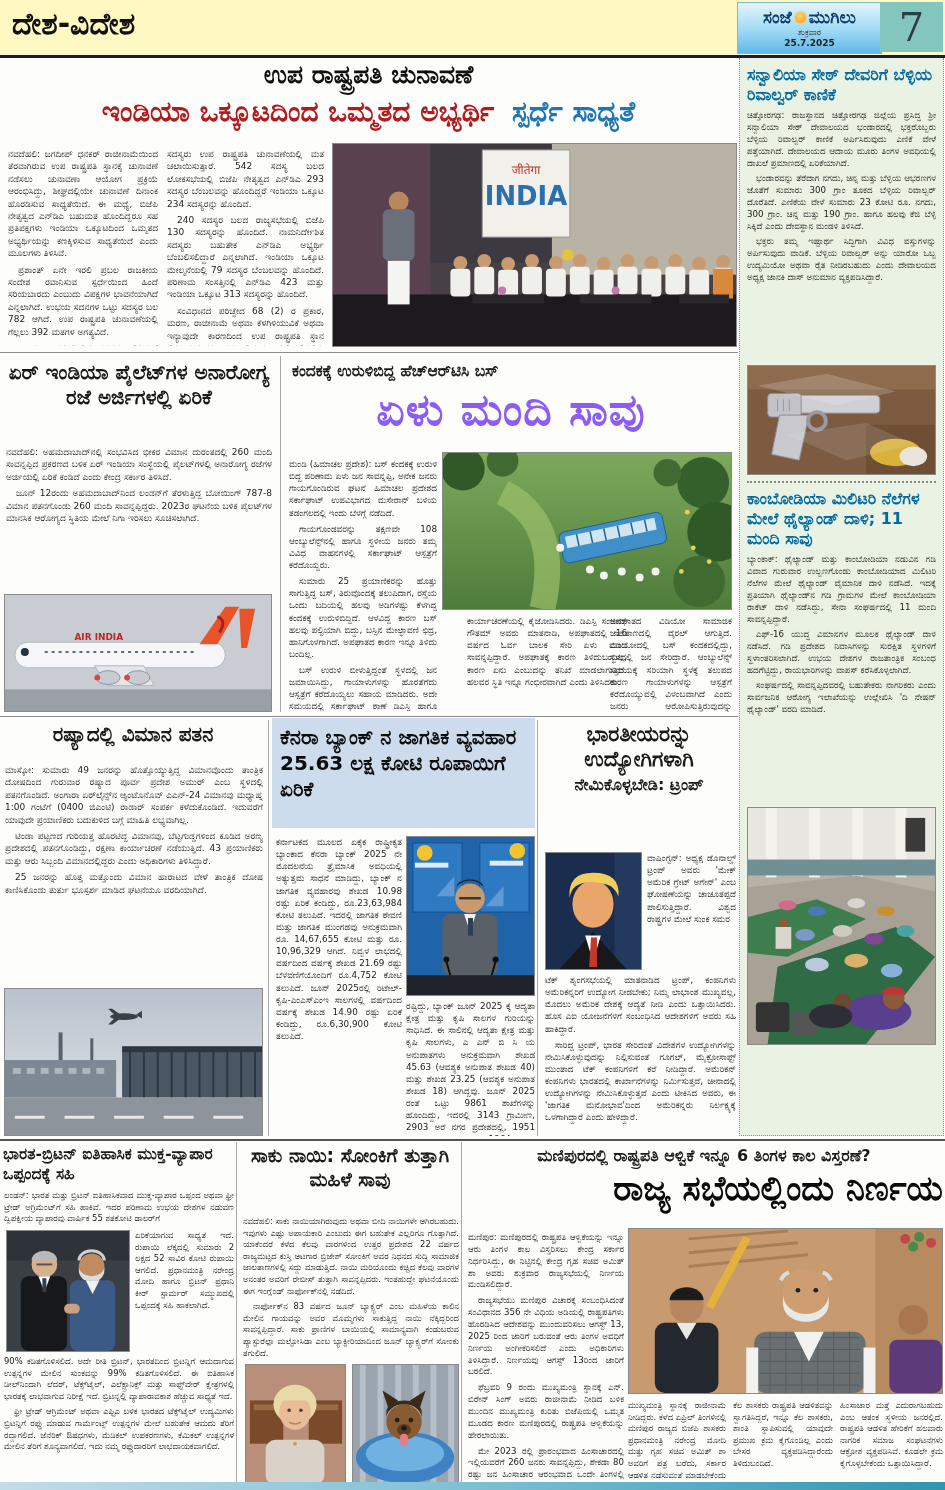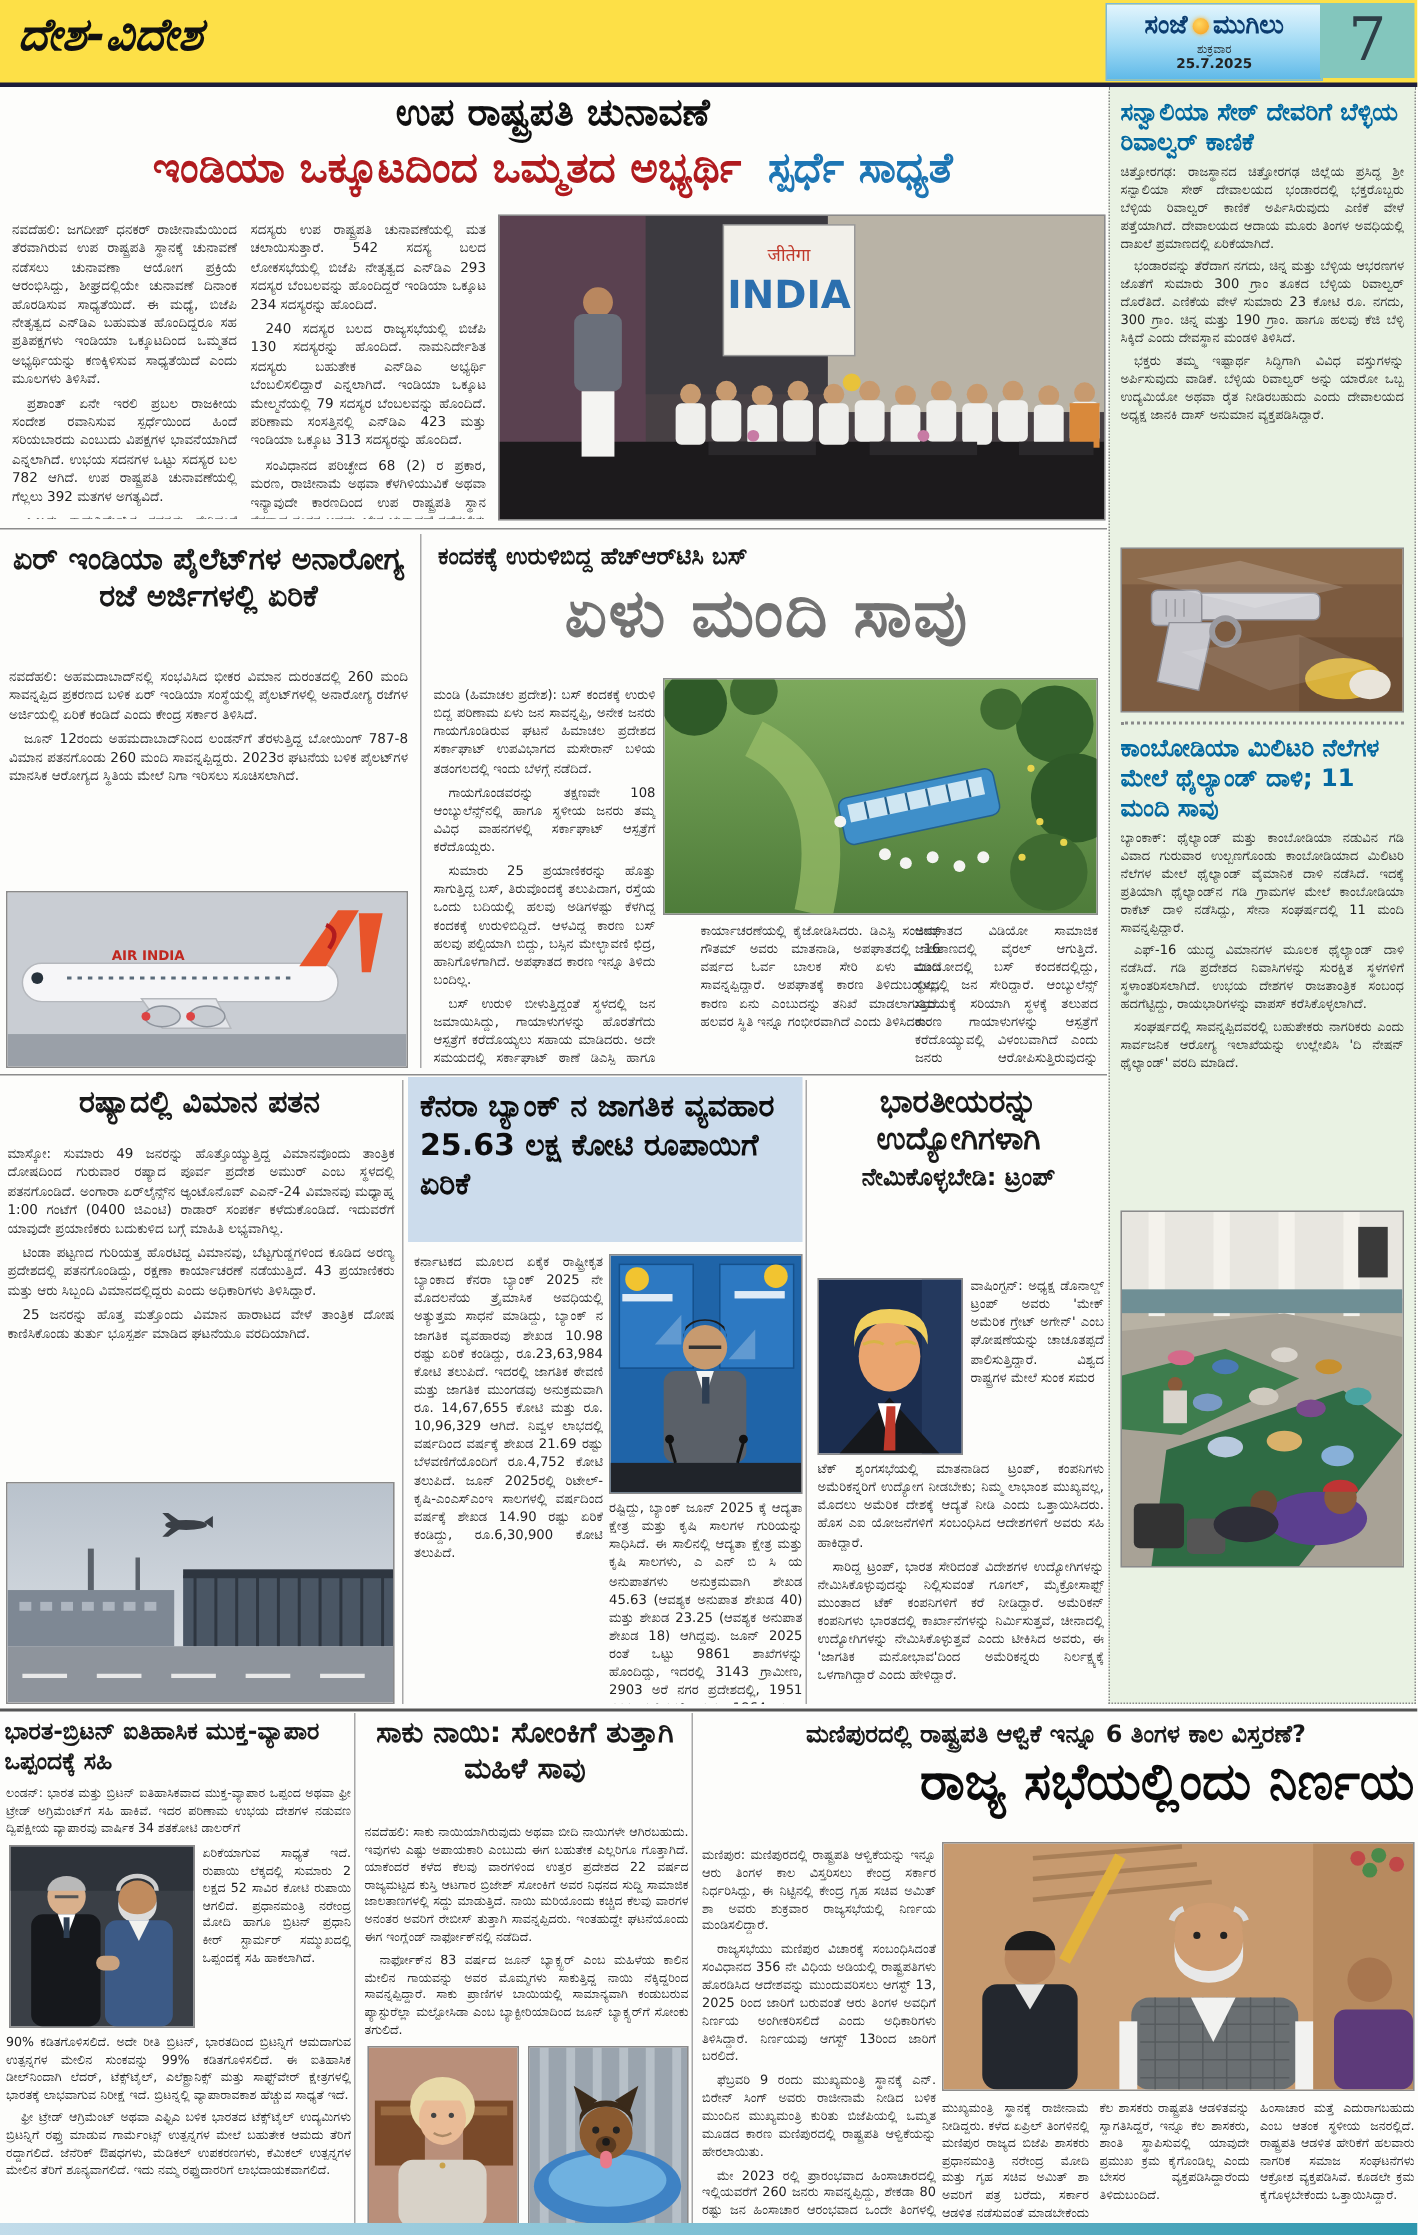--- a/index.html
+++ b/index.html
@@ -7,21 +7,21 @@
        font-family:"DejaVu Sans","Liberation Sans",sans-serif;color:#1a1a1a;overflow:hidden;}
   .abs{position:absolute;}
   .bodytxt{font-size:9px;line-height:1.38;text-align:justify;overflow:hidden;color:#222;}
   .bodytxt p{margin:0 0 4px 0;text-indent:10px;}
   .bodytxt p:first-child{text-indent:0;}
   .photo{border:1px solid #8a8a8a;background:#ddd;box-sizing:border-box;}
   .photo svg{display:block;width:100%;height:100%;}
   .vrule{width:1px;background:#a8a8a8;}
   .hrule{height:1px;background:#8c8c8c;}
   
-  #header{left:0;top:0;width:945px;height:55px;border-bottom:3px solid #1d1d3a;background:#fde047;font-style:italic;}
+  #header{left:0;top:0;width:945px;height:55px;border-bottom:3px solid #1d1d3a;background:#fef9c3;}
   #section-title{left:12px;top:6px;font-size:30px;font-weight:bold;color:#111;}
   #masthead{left:737px;top:2px;width:143px;height:50px;background:linear-gradient(180deg,#e3f5fd 0%,#9ed9f4 55%,#5fb9e8 100%);
             border:1px solid #7db9d8;display:flex;flex-direction:column;align-items:center;justify-content:center;}
   #masthead .row{display:flex;align-items:center;gap:3px;font-weight:bold;font-size:17px;color:#0b3c6f;line-height:1;}
   #masthead .sun{width:11px;height:11px;border-radius:50%;background:radial-gradient(circle at 40% 35%,#ffd75e,#f59a1c);box-shadow:0 0 3px #f8b83c;display:inline-block;}
   #masthead .day{font-size:8px;color:#222;margin-top:2px;}
   #masthead .date{font-size:9px;color:#222;font-weight:bold;}
   #pagenum{left:880px;top:2px;width:63px;height:50px;background:#83c6bd;display:flex;align-items:center;justify-content:center;
            font-family:"DejaVu Serif","Liberation Serif",serif;font-size:40px;color:#2e3e47;}
   
@@ -40,21 +40,21 @@
   #railA-body{height:252px;}
   #railA-photo{width:189px;height:110px;margin:4px 0 6px 0;}
   .rail-div{border-top:2px dotted #8a8a8a;margin:4px 0 6px 0;}
   #railB-body{height:250px;}
   #railB-photo{width:189px;height:238px;margin:4px 0 0 0;}
   
   #air-head{left:0;top:360px;width:278px;text-align:center;font-size:20px;font-weight:bold;line-height:1.25;}
   #air-body{left:6px;top:446px;width:266px;height:144px;font-size:9px;}
   #air-photo{left:4px;top:594px;width:268px;height:118px;}
   #bus-kicker{left:292px;top:362px;width:440px;font-size:15.5px;font-weight:bold;}
-  #bus-head{left:285px;top:384px;width:452px;text-align:center;font-size:44px;font-weight:bold;letter-spacing:1px;color:#737373;}
+  #bus-head{left:285px;top:384px;width:452px;text-align:center;font-size:44px;font-weight:bold;letter-spacing:1px;color:#8b5cf6;}
   #bus-colL{left:289px;top:458px;width:148px;height:256px;font-size:8.8px;}
   #bus-photo{left:442px;top:452px;width:290px;height:158px;}
   #bus-u1{left:467px;top:615px;width:160px;height:99px;font-size:8.8px;}
   #bus-u2{left:610px;top:615px;width:122px;height:99px;font-size:8.8px;}
   
   #russia-head{left:0;top:722px;width:266px;text-align:center;font-size:20px;font-weight:bold;}
   #russia-body{left:5px;top:764px;width:258px;height:220px;}
   #russia-photo{left:4px;top:988px;width:259px;height:148px;}
   #canara-headbox{left:272px;top:718px;width:263px;height:110px;background:#ccdcec;box-sizing:border-box;
                   padding:6px 8px;font-size:20px;font-weight:bold;line-height:1.3;color:#0d0d0d;}
@@ -435,21 +435,21 @@
   </div>
 <div class="abs bodytxt" id="trump-full">
   <p>ಟೆಕ್ ಶೃಂಗಸಭೆಯಲ್ಲಿ ಮಾತನಾಡಿದ ಟ್ರಂಪ್, ಕಂಪನಿಗಳು ಅಮೆರಿಕನ್ನರಿಗೆ ಉದ್ಯೋಗ ನೀಡಬೇಕು; ನಿಮ್ಮ ಲಾಭಾಂಶ ಮುಖ್ಯವಲ್ಲ, ಮೊದಲು ಅಮೆರಿಕ ದೇಶಕ್ಕೆ ಆದ್ಯತೆ ನೀಡಿ ಎಂದು ಒತ್ತಾಯಿಸಿದರು. ಹೊಸ ಎಐ ಯೋಜನೆಗಳಿಗೆ ಸಂಬಂಧಿಸಿದ ಆದೇಶಗಳಿಗೆ ಅವರು ಸಹಿ ಹಾಕಿದ್ದಾರೆ.</p>
   <p>ಸಾರಿದ್ದ ಟ್ರಂಪ್, ಭಾರತ ಸೇರಿದಂತೆ ವಿದೇಶಗಳ ಉದ್ಯೋಗಿಗಳನ್ನು ನೇಮಿಸಿಕೊಳ್ಳುವುದನ್ನು ನಿಲ್ಲಿಸುವಂತೆ ಗೂಗಲ್, ಮೈಕ್ರೋಸಾಫ್ಟ್ ಮುಂತಾದ ಟೆಕ್ ಕಂಪನಿಗಳಿಗೆ ಕರೆ ನೀಡಿದ್ದಾರೆ. ಅಮೆರಿಕನ್ ಕಂಪನಿಗಳು ಭಾರತದಲ್ಲಿ ಕಾರ್ಖಾನೆಗಳನ್ನು ನಿರ್ಮಿಸುತ್ತವೆ, ಚೀನಾದಲ್ಲಿ ಉದ್ಯೋಗಿಗಳನ್ನು ನೇಮಿಸಿಕೊಳ್ಳುತ್ತವೆ ಎಂದು ಟೀಕಿಸಿದ ಅವರು, ಈ 'ಜಾಗತಿಕ ಮನೋಭಾವ'ದಿಂದ ಅಮೆರಿಕನ್ನರು ನಿರ್ಲಕ್ಷ್ಯಕ್ಕೆ ಒಳಗಾಗಿದ್ದಾರೆ ಎಂದು ಹೇಳಿದ್ದಾರೆ.</p>
 </div>
 
 <div class="abs hrule" style="left:0;top:1139px;width:945px;height:2px;background:#555;"></div>
 
 <div class="abs" id="fta-head">ಭಾರತ-ಬ್ರಿಟನ್ ಐತಿಹಾಸಿಕ ಮುಕ್ತ-ವ್ಯಾಪಾರ ಒಪ್ಪಂದಕ್ಕೆ ಸಹಿ</div>
 <div class="abs bodytxt" id="fta-lead">
-    <p>ಲಂಡನ್: ಭಾರತ ಮತ್ತು ಬ್ರಿಟನ್ ಐತಿಹಾಸಿಕವಾದ ಮುಕ್ತ-ವ್ಯಾಪಾರ ಒಪ್ಪಂದ ಅಥವಾ ಫ್ರೀ ಟ್ರೇಡ್ ಅಗ್ರಿಮೆಂಟ್‌ಗೆ ಸಹಿ ಹಾಕಿವೆ. ಇದರ ಪರಿಣಾಮ ಉಭಯ ದೇಶಗಳ ನಡುವಣ ದ್ವಿಪಕ್ಷೀಯ ವ್ಯಾಪಾರವು ವಾರ್ಷಿಕ 34 ಶತಕೋಟಿ ಡಾಲರ್‌ಗೆ</p>
+    <p>ಲಂಡನ್: ಭಾರತ ಮತ್ತು ಬ್ರಿಟನ್ ಐತಿಹಾಸಿಕವಾದ ಮುಕ್ತ-ವ್ಯಾಪಾರ ಒಪ್ಪಂದ ಅಥವಾ ಫ್ರೀ ಟ್ರೇಡ್ ಅಗ್ರಿಮೆಂಟ್‌ಗೆ ಸಹಿ ಹಾಕಿವೆ. ಇದರ ಪರಿಣಾಮ ಉಭಯ ದೇಶಗಳ ನಡುವಣ ದ್ವಿಪಕ್ಷೀಯ ವ್ಯಾಪಾರವು ವಾರ್ಷಿಕ 55 ಶತಕೋಟಿ ಡಾಲರ್‌ಗೆ</p>
   </div>
 <div class="abs photo" id="fta-photo">
   <svg viewBox="0 0 124 122" preserveAspectRatio="none">
     <rect width="124" height="122" fill="#3a3f46"></rect>
     <rect x="0" y="0" width="124" height="30" fill="#2e333a"></rect>
     <circle cx="38" cy="34" r="13" fill="#d9b08c"></circle>
     <path d="M25 30 a13 10 0 0 1 26 0 z" fill="#b9b9b9"></path>
     <line x1="30" y1="34" x2="46" y2="34" stroke="#555" stroke-width="2"></line>
     <rect x="14" y="46" width="47" height="76" rx="8" fill="#16181c"></rect>
     <polygon points="32,46 44,46 38,62" fill="#fff"></polygon>

